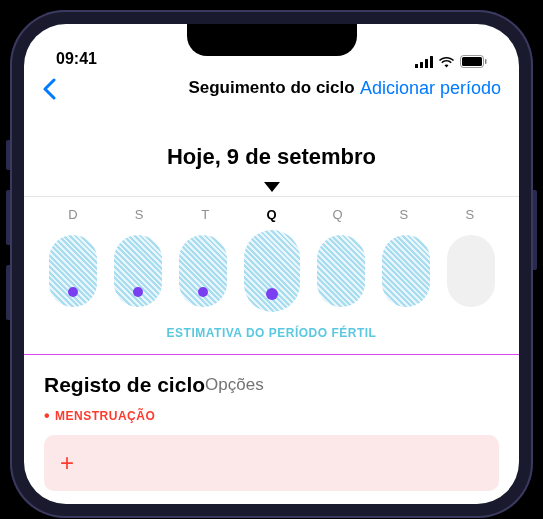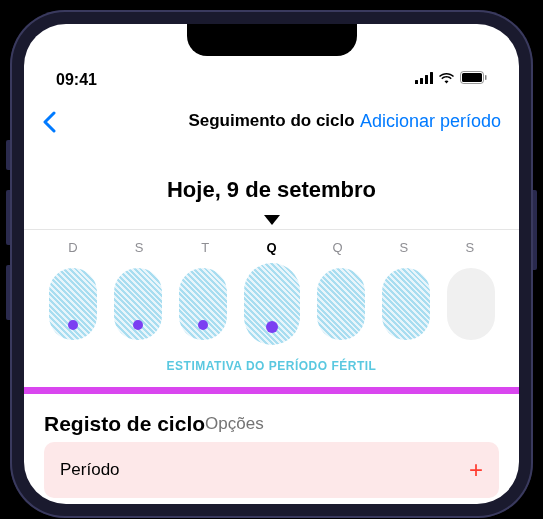--- a/index.html
+++ b/index.html
@@ -62,24 +62,23 @@
       transform: translateX(-50%);
       width: 170px;
       height: 32px;
       background: #000;
       border-radius: 0 0 20px 20px;
       z-index: 10;
     }
     .status-bar {
       display: flex;
       justify-content: space-between;
-      align-items: flex-start;
+      align-items: flex-end;
       padding: 14px 32px 0;
       height: 44px;
-      margin-top: 33px;
     }
     .status-time {
       font-weight: 600;
       font-size: 16px;
     }
     .status-icons {
       display: flex;
       gap: 5px;
       align-items: center;
     }
@@ -182,21 +181,21 @@
       height: 12px;
       bottom: 12px;
     }
     .fertile-label {
       text-align: center;
       color: #5ac8e0;
       font-size: 12px;
       font-weight: 600;
       letter-spacing: 0.5px;
       padding: 6px 0 14px;
-      border-bottom: 7px solid #d946ef;
+      border-bottom: 1px solid #d946ef;
     }
     .section-header {
       display: flex;
       justify-content: flex-start;
       align-items: center;
       padding: 18px 20px 6px;
     }
     .section-title {
       font-weight: 700;
       font-size: 21px;
@@ -315,20 +314,22 @@
       <div class="oval empty"></div>
     </div>
 
     <div class="fertile-label">ESTIMATIVA DO PERÍODO FÉRTIL</div>
 
     <div class="section-header">
       <span class="section-title">Registo de ciclo</span>
       <span class="section-action">Opções</span>
     </div>
 
+    <div class="subsection-label">
+      <span>MENSTRUAÇÃO</span>
+    </div>
 
     <div class="log-item">
-      <span class="log-item-label">Período</span>
       <span class="log-item-plus">+</span>
     </div>
 
   </div>
 </div>
 
 </body></html>

